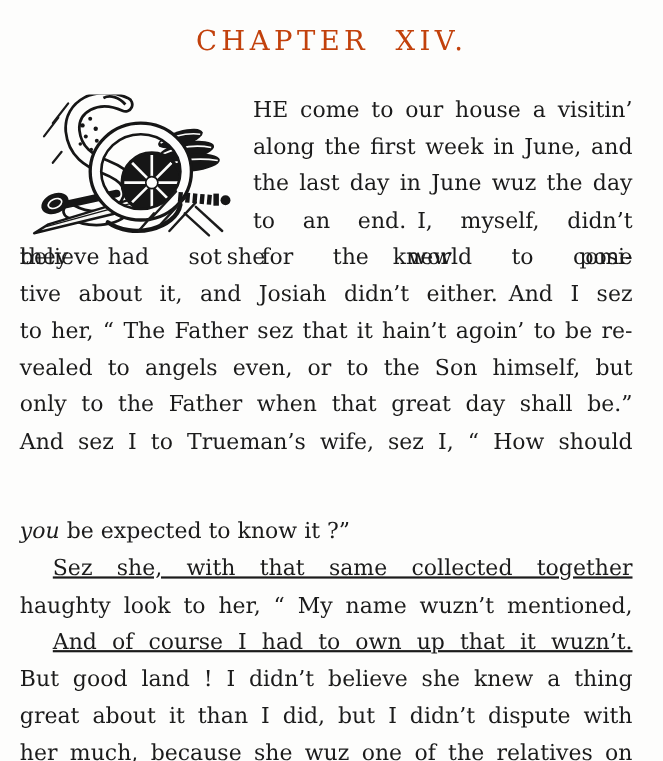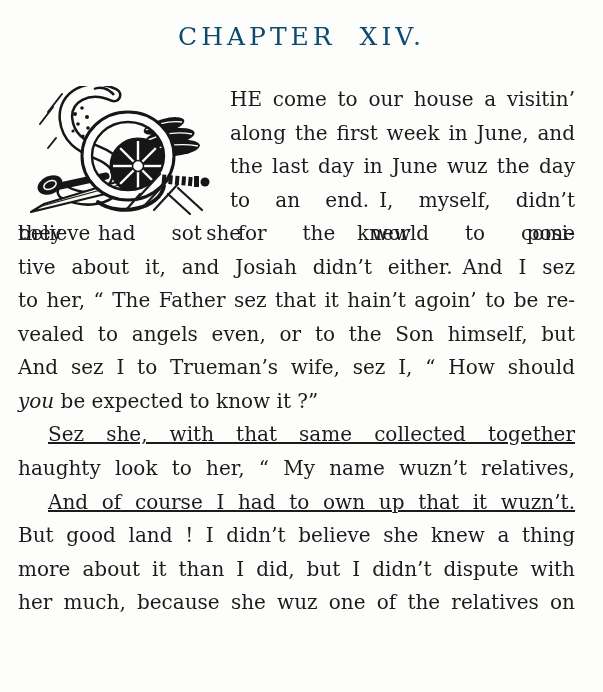--- a/index.html
+++ b/index.html
@@ -11,41 +11,41 @@
     overflow: hidden;
   }
   .page { width: 603px; height: 692px; position: relative; }
   .chapter-heading {
     margin: 22px 0 0 0;
     text-align: center;
     font-size: 25px;
     font-weight: 500;
     letter-spacing: 4px;
     word-spacing: 12px;
-    color: #0c4a6e;
+    color: #c2410c;
   }
   .text-block {
     margin: 32px 28px 0 18px; 
     font-size: 20px;
   }
   .initial-illustration {
     float: left;
     width: 198px;
     height: 130px;
     margin: 3px 14px 0 0;
   }
   .line {
     height: 33.55px;
     line-height: 33.55px;
     text-align: justify;
     text-align-last: justify;
     white-space: normal;
     overflow: visible;
   }
-  .line.no-just { text-align: left; text-align-last: left; }
+  .line.no-just { text-align: left; text-align-last: left; margin-top: 48px; }
   .line.indent { text-indent: 30px; text-decoration: underline; }
   .line i { font-style: italic; }
 </style>
 </head>
 <body>
 
 <div class="page">
 
   <h1 class="chapter-heading">CHAPTER XIV.</h1>
 
@@ -127,22 +127,23 @@
     </svg>
 
   <div class="line">HE come to our house a visitin’</div>
       <div class="line">along the first week in June, and</div>
       <div class="line">the last day in June wuz the day</div>
       <div class="line">to an end. I, myself, didn’t believe she knew posi-</div>
       <div class="line">they had sot for the world to come</div>
       <div class="line">tive about it, and Josiah didn’t either. And I sez</div>
       <div class="line">to her, “ The Father sez that it hain’t agoin’ to be re-</div>
       <div class="line">vealed to angels even, or to the Son himself, but</div>
+      <div class="line">only to the Father when that great day shall be.”</div>
       <div class="line">And sez I to Trueman’s wife, sez I, “ How should</div>
       <div class="line no-just"><i>you</i> be expected to know it ?”</div>
       <div class="line indent">Sez she, with that same collected together</div>
-      <div class="line">haughty look to her, “ My name wuzn’t relatives,</div>
+      <div class="line">haughty look to her, “ My name wuzn’t mentioned,</div>
       <div class="line indent">And of course I had to own up that it wuzn’t.</div>
       <div class="line">But good land ! I didn’t believe she knew a thing</div>
-      <div class="line">more about it than I did, but I didn’t dispute with</div>
+      <div class="line">great about it than I did, but I didn’t dispute with</div>
       <div class="line">her much, because she wuz one of the relatives on</div>
     </div>
 </div>
 
 </body></html>

